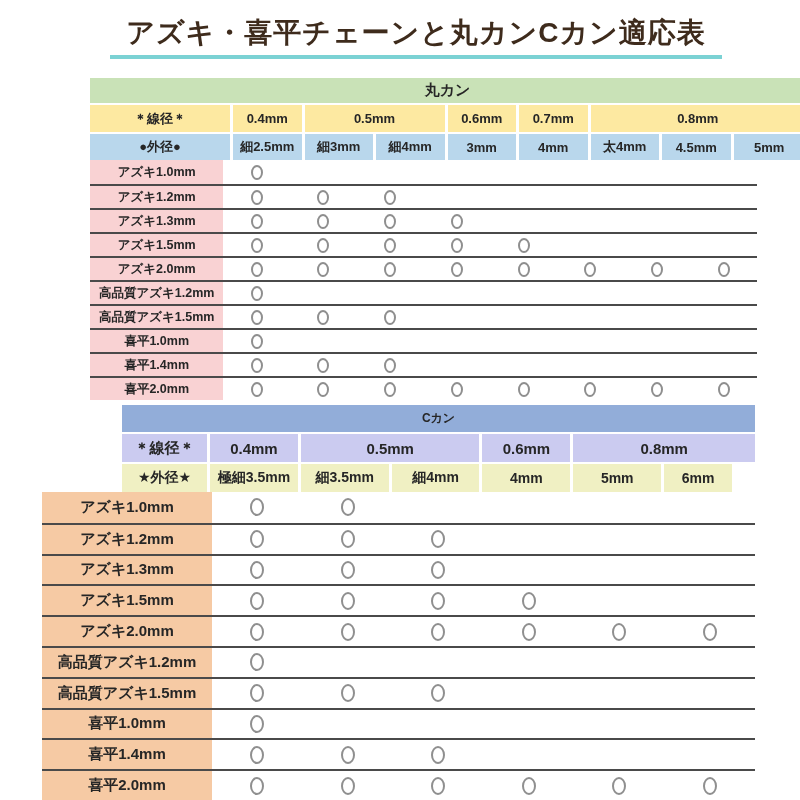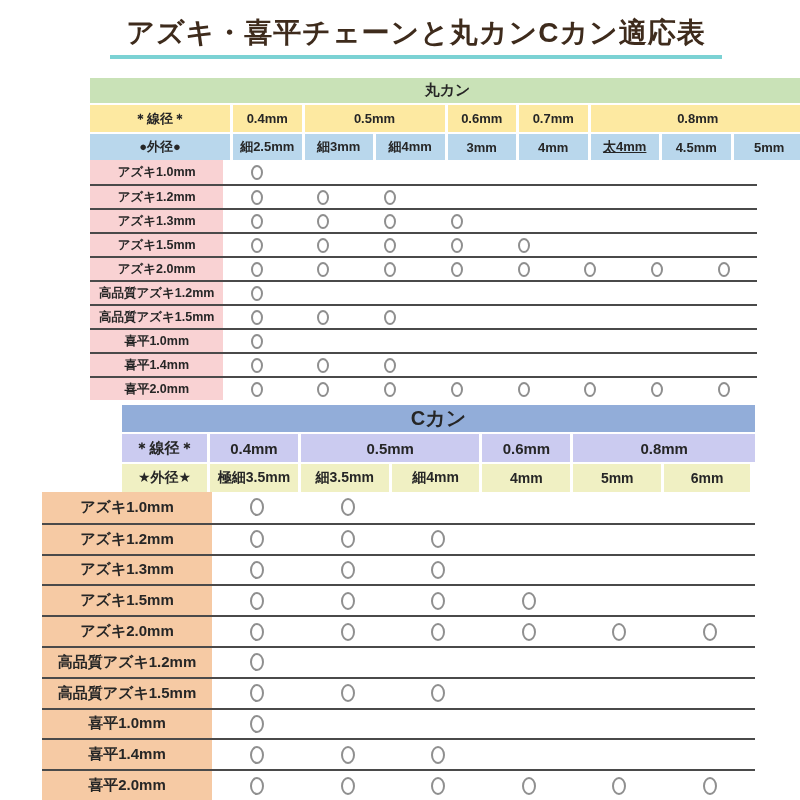--- a/index.html
+++ b/index.html
@@ -21,21 +21,21 @@
   
   .ctable { position:absolute; }
   #t1 { left:42px; top:78px;  width:715px;padding-left:48px; }
   #t2 { left:42px; top:405px; width:713px; }
 
   .t-head {
     display:flex; align-items:center; justify-content:center;
     font-weight:bold; color:var(--cell-text);
   }
   #t1 .t-head { background:var(--t1-header-bg); font-size:15px; }
-  #t2 .t-head { background:var(--t2-header-bg); font-size:20px; }
+  #t2 .t-head { background:var(--t2-header-bg); font-size:12px; }
 
   .t-hrow { display:flex; margin-top:2px; }
   .t-cell {
     display:flex; align-items:center; justify-content:center;
     font-weight:bold; color:var(--cell-text); white-space:nowrap;
     border-right:3px solid #ffffff;
   }
   .t-hrow .t-cell:last-child { border-right:none; }
 
   #t1 .t-wire  .t-cell { background:var(--t1-wire-bg);  font-size:13px; }
@@ -75,21 +75,21 @@
         <div class="t-cell" style="width: 71.5px;">0.7mm</div>
         <div class="t-cell" style="width: 214.5px;">0.8mm</div>
       </div>
       <div class="t-hrow t-outer" style="margin-left: 0px; width: 798px; height: 26px;">
         <div class="t-cell" style="width: 143px;">●外径●</div>
         <div class="t-cell" style="width: 71.5px;">細2.5mm</div>
         <div class="t-cell" style="width: 71.5px;">細3mm</div>
         <div class="t-cell" style="width: 71.5px;">細4mm</div>
         <div class="t-cell" style="width: 71.5px;">3mm</div>
         <div class="t-cell" style="width: 71.5px;">4mm</div>
-        <div class="t-cell" style="width: 71.5px; text-decoration: underline;">太4mm</div>
+        <div class="t-cell" style="width: 71.5px;">太4mm</div>
         <div class="t-cell" style="width: 71.5px;">4.5mm</div>
         <div class="t-cell" style="width: 71.5px;">5mm</div>
       </div>
       <div class="t-body">
         <div class="t-drow" style="height: 24px;">
           <div class="t-dlabel" style="width: 143px;">アズキ1.0mm</div>
           <div class="t-dcell" style="width: 71.5px;">
             <div class="circle-mark"></div>
           </div>
           <div class="t-dcell" style="width: 71.5px;"></div>
@@ -282,21 +282,21 @@
         <div class="t-cell" style="width: 90.83px;">0.6mm</div>
         <div class="t-cell" style="width: 181.66px;">0.8mm</div>
       </div>
       <div class="t-hrow t-outer" style="margin-left: 80px; width: 633px; height: 28px;">
         <div class="t-cell" style="width: 88px;">★外径★</div>
         <div class="t-cell" style="width: 90.83px;">極細3.5mm</div>
         <div class="t-cell" style="width: 90.83px;">細3.5mm</div>
         <div class="t-cell" style="width: 90.83px;">細4mm</div>
         <div class="t-cell" style="width: 90.83px;">4mm</div>
         <div class="t-cell" style="width: 90.83px;">5mm</div>
-        <div class="t-cell" style="width: 86px;">6mm</div>
+        <div class="t-cell" style="width: 68px;">6mm</div>
       </div>
       <div class="t-body">
         <div class="t-drow" style="height: 30.8px;">
           <div class="t-dlabel" style="width: 170px;">アズキ1.0mm</div>
           <div class="t-dcell" style="width: 90.5px;">
             <div class="circle-mark"></div>
           </div>
           <div class="t-dcell" style="width: 90.5px;">
             <div class="circle-mark"></div>
           </div>

